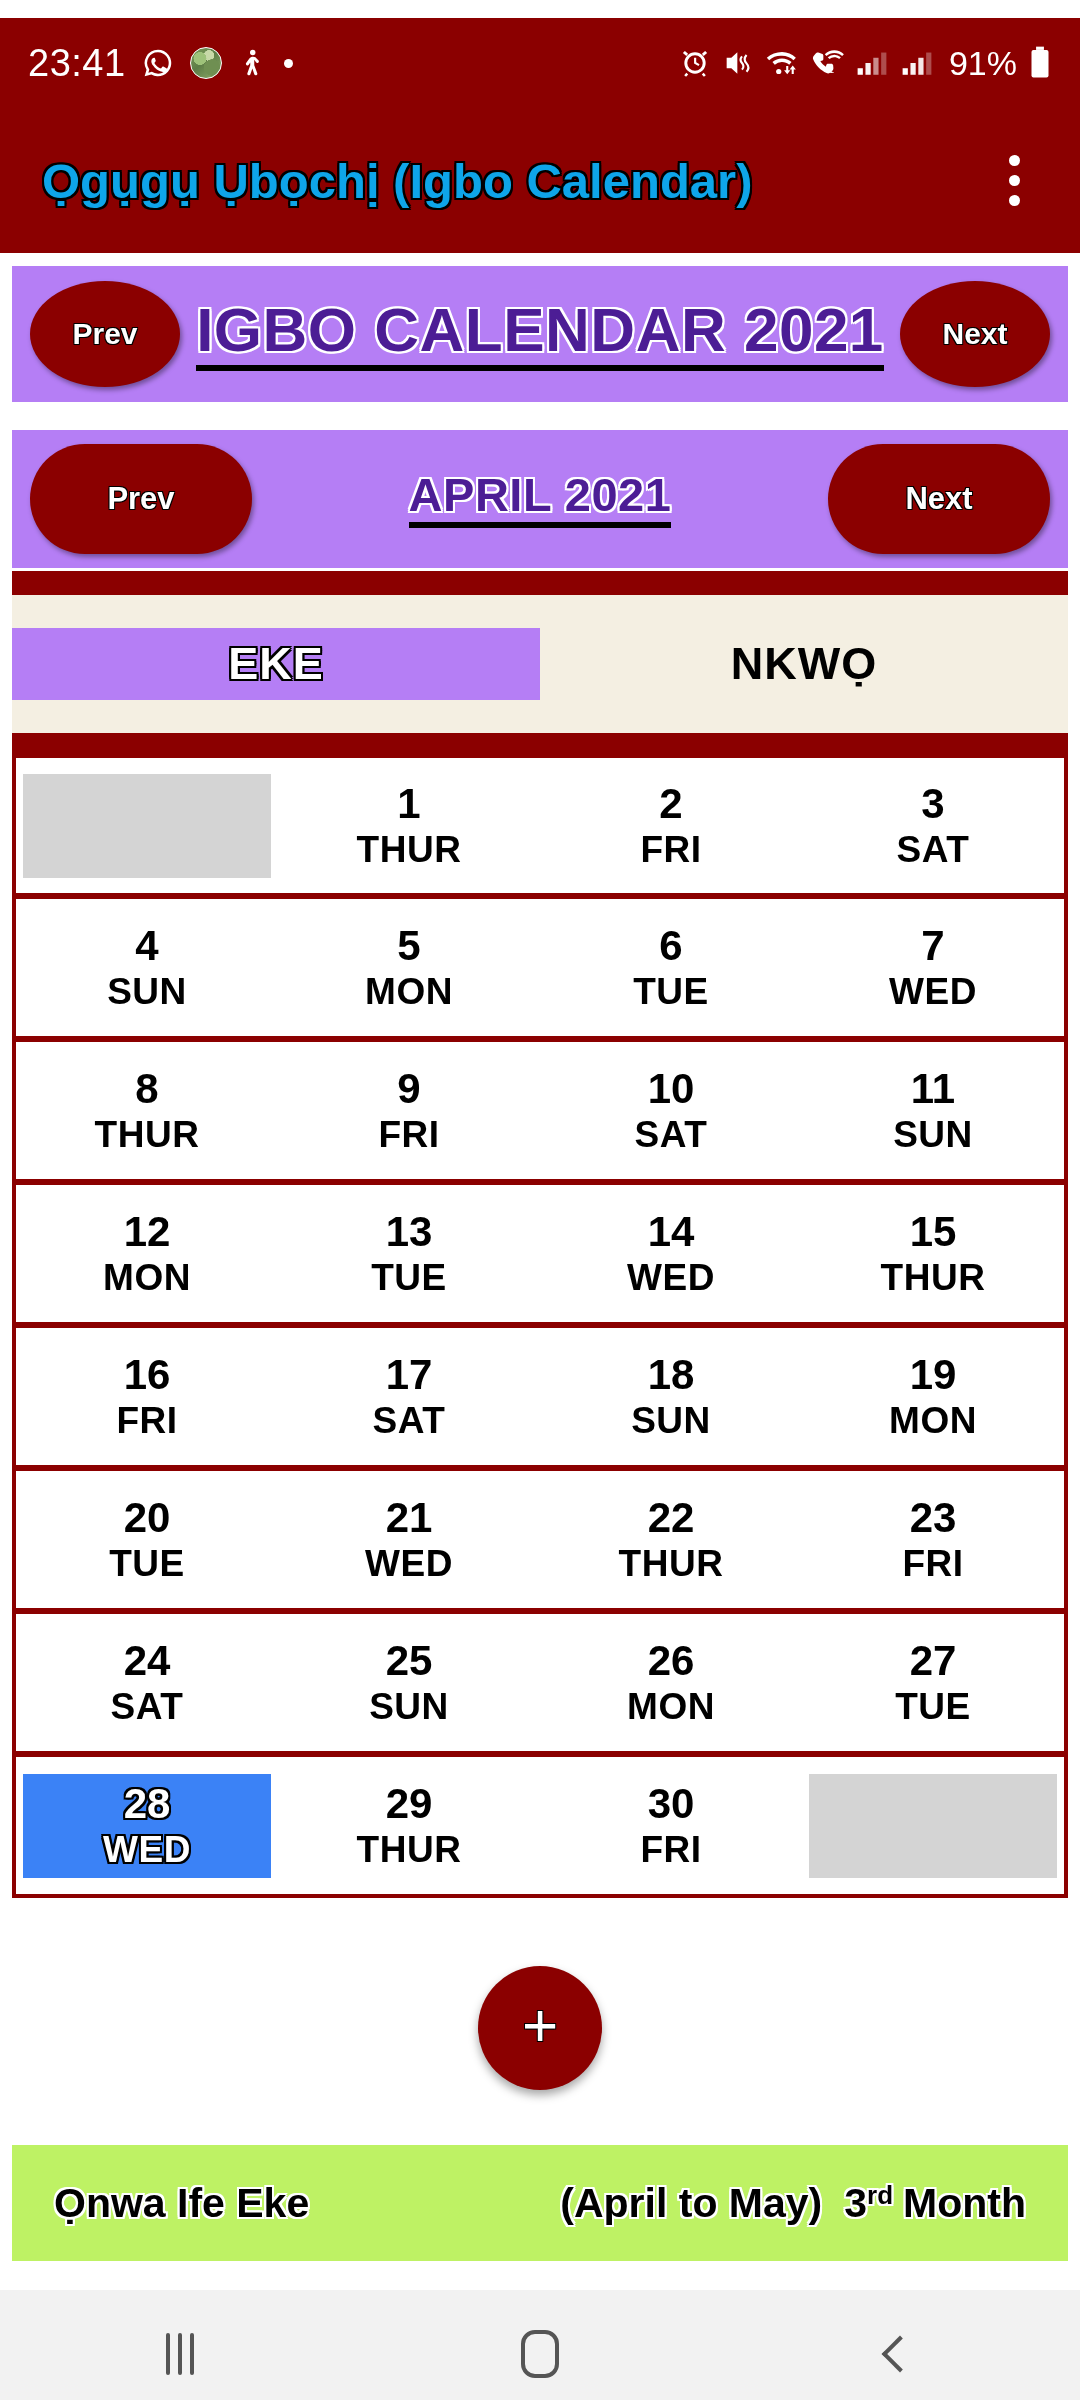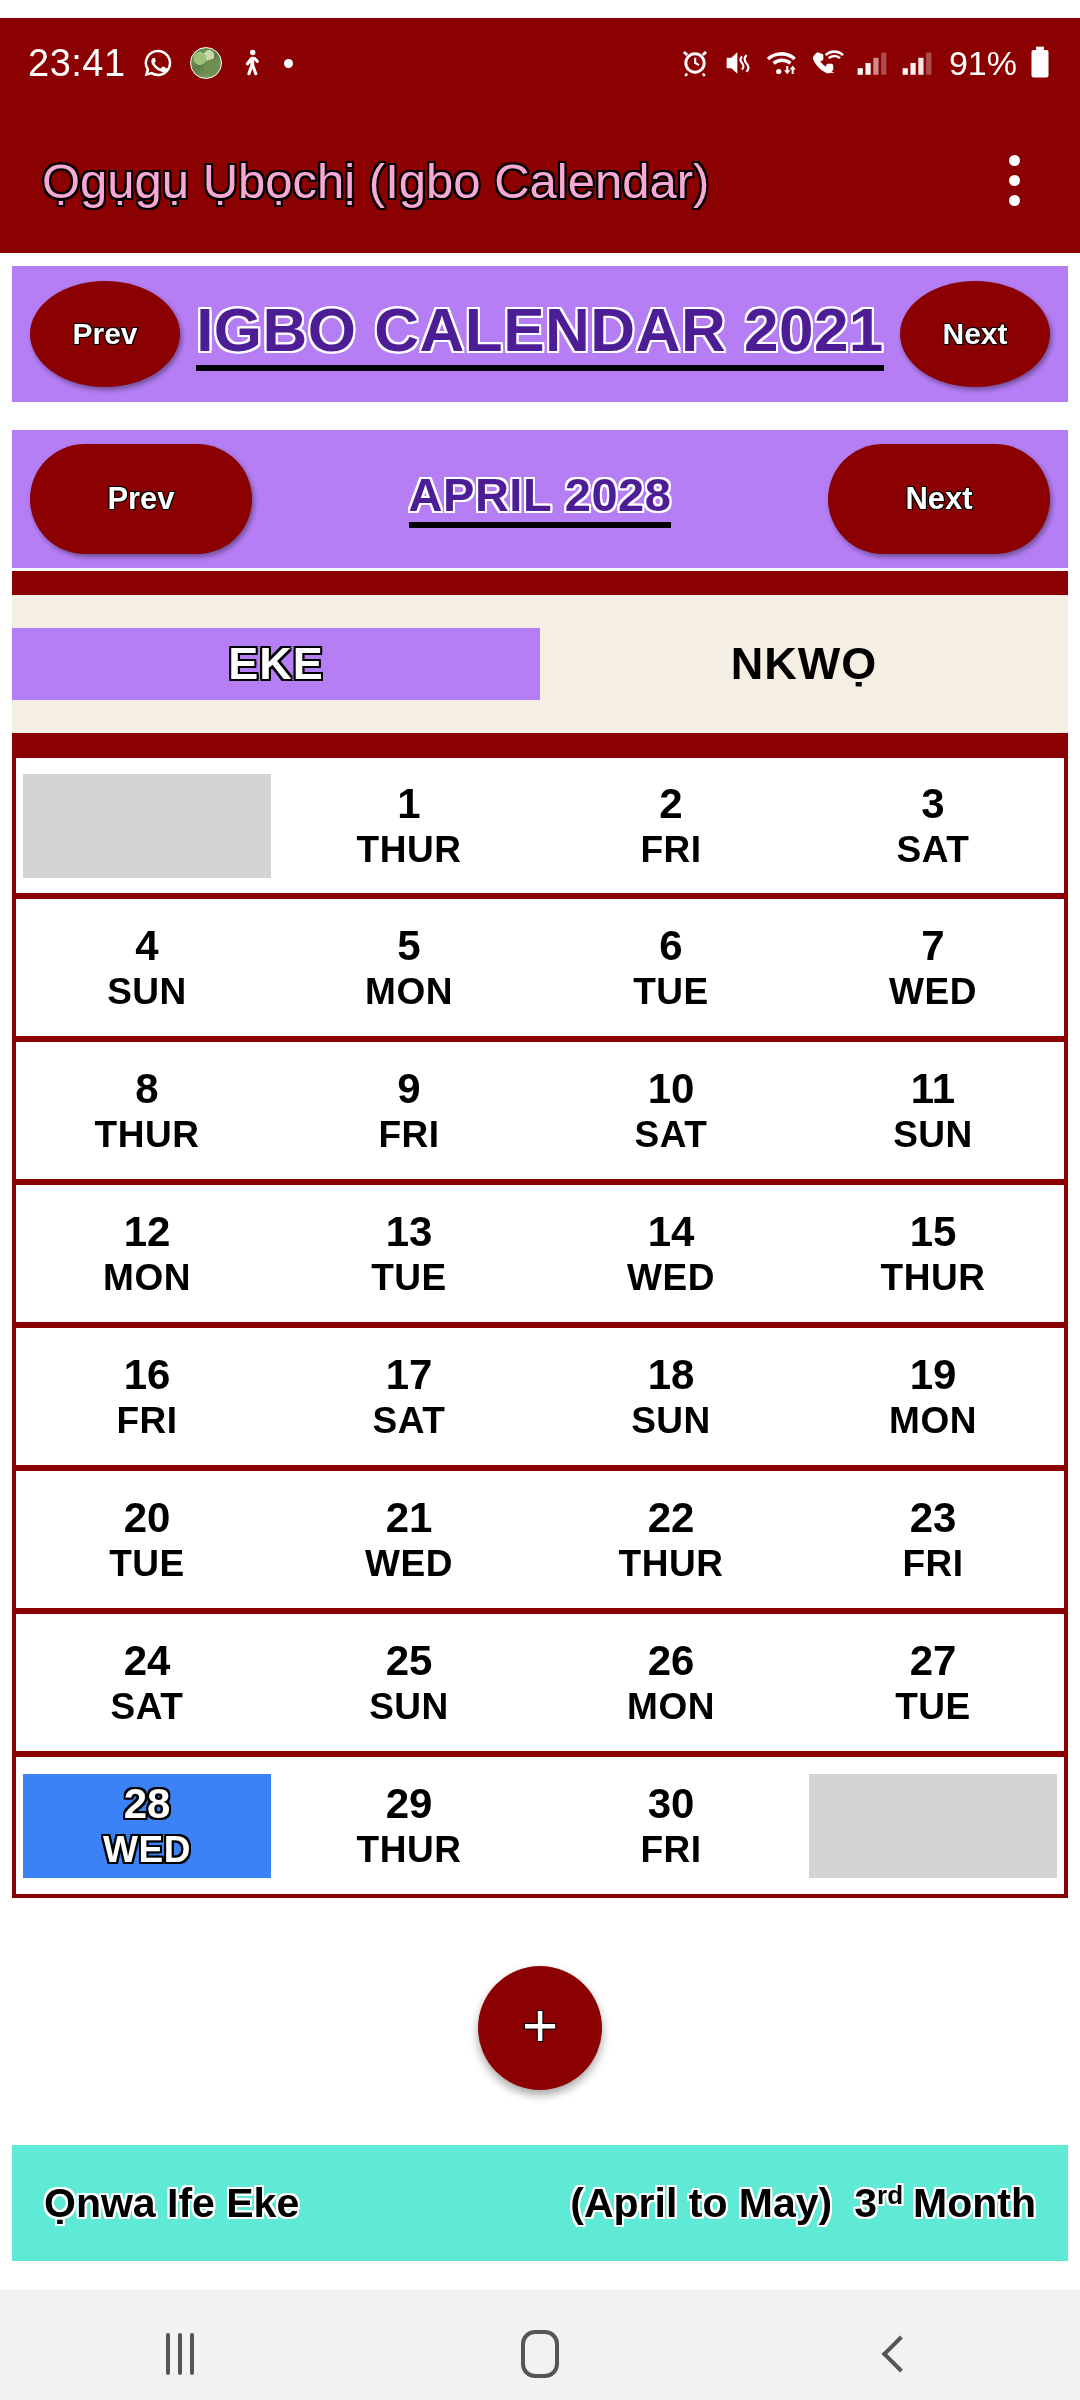--- a/index.html
+++ b/index.html
@@ -50,21 +50,21 @@
 
   
   .appbar {
     position: absolute; top: 90px; left: 0;
     width: 1080px; height: 145px;
     background: #8B0000;
     display: flex; align-items: center;
     padding: 0 30px 0 42px;
   }
   .appbar-title {
-    font-size: 49px; font-weight: normal; color: #f9a8d4;
+    font-size: 49px; font-weight: bold; color: #0ea5e9;
     text-shadow:
       -2px -2px 0 #000, 2px -2px 0 #000, -2px 2px 0 #000, 2px 2px 0 #000,
        0 -2px 0 #000, 0 2px 0 #000, -2px 0 0 #000, 2px 0 0 #000;
     white-space: nowrap;
   }
   .appbar-menu {
     margin-left: auto; width: 72px; height: 90px;
     display: flex; flex-direction: column; align-items: center;
     justify-content: center; gap: 9px;
   }
@@ -208,23 +208,23 @@
   .fab-plus {
     color: #ffffff; font-size: 62px; font-weight: 400;
     line-height: 1; margin-top: -6px;
     text-shadow: -1px -1px 0 #000, 1px -1px 0 #000, -1px 1px 0 #000, 1px 1px 0 #000;
   }
 
   
   .footer-info {
     position: absolute; top: 2127px; left: 12px;
     width: 1056px; height: 116px;
-    background: #5eead4;
+    background: #bef264;
     display: flex; align-items: center;
-    padding: 0 32px;
+    padding: 0 42px;
   }
   .fi-text {
     font-size: 41px; font-weight: bold; color: #000;
     text-shadow:
       -2px -2px 0 #fff, 2px -2px 0 #fff, -2px 2px 0 #fff, 2px 2px 0 #fff,
        0 -2px 0 #fff, 0 2px 0 #fff, -2px 0 0 #fff, 2px 0 0 #fff;
     white-space: nowrap;
   }
   .fi-spacer { flex: 1; }
   .fi-ord { display: inline-flex; align-items: flex-start; }
@@ -341,21 +341,21 @@
     <button class="nav-btn">Prev</button>
     <div class="nav-title-wrap">
       <div class="nav-title" id="year-title">IGBO CALENDAR 2021</div>
     </div>
     <button class="nav-btn">Next</button>
   </div>
 
   <div class="navbar-row" id="month-bar">
     <button class="nav-btn">Prev</button>
     <div class="nav-title-wrap">
-      <div class="nav-title" id="month-title">APRIL 2028</div>
+      <div class="nav-title" id="month-title">APRIL 2021</div>
     </div>
     <button class="nav-btn">Next</button>
   </div>
 
   <div class="red-strip" id="strip-1"></div>
 
   <div class="daynames">
       <div class="dayname-cell">
         <div class="dayname-inner active">EKE</div>
       </div>

